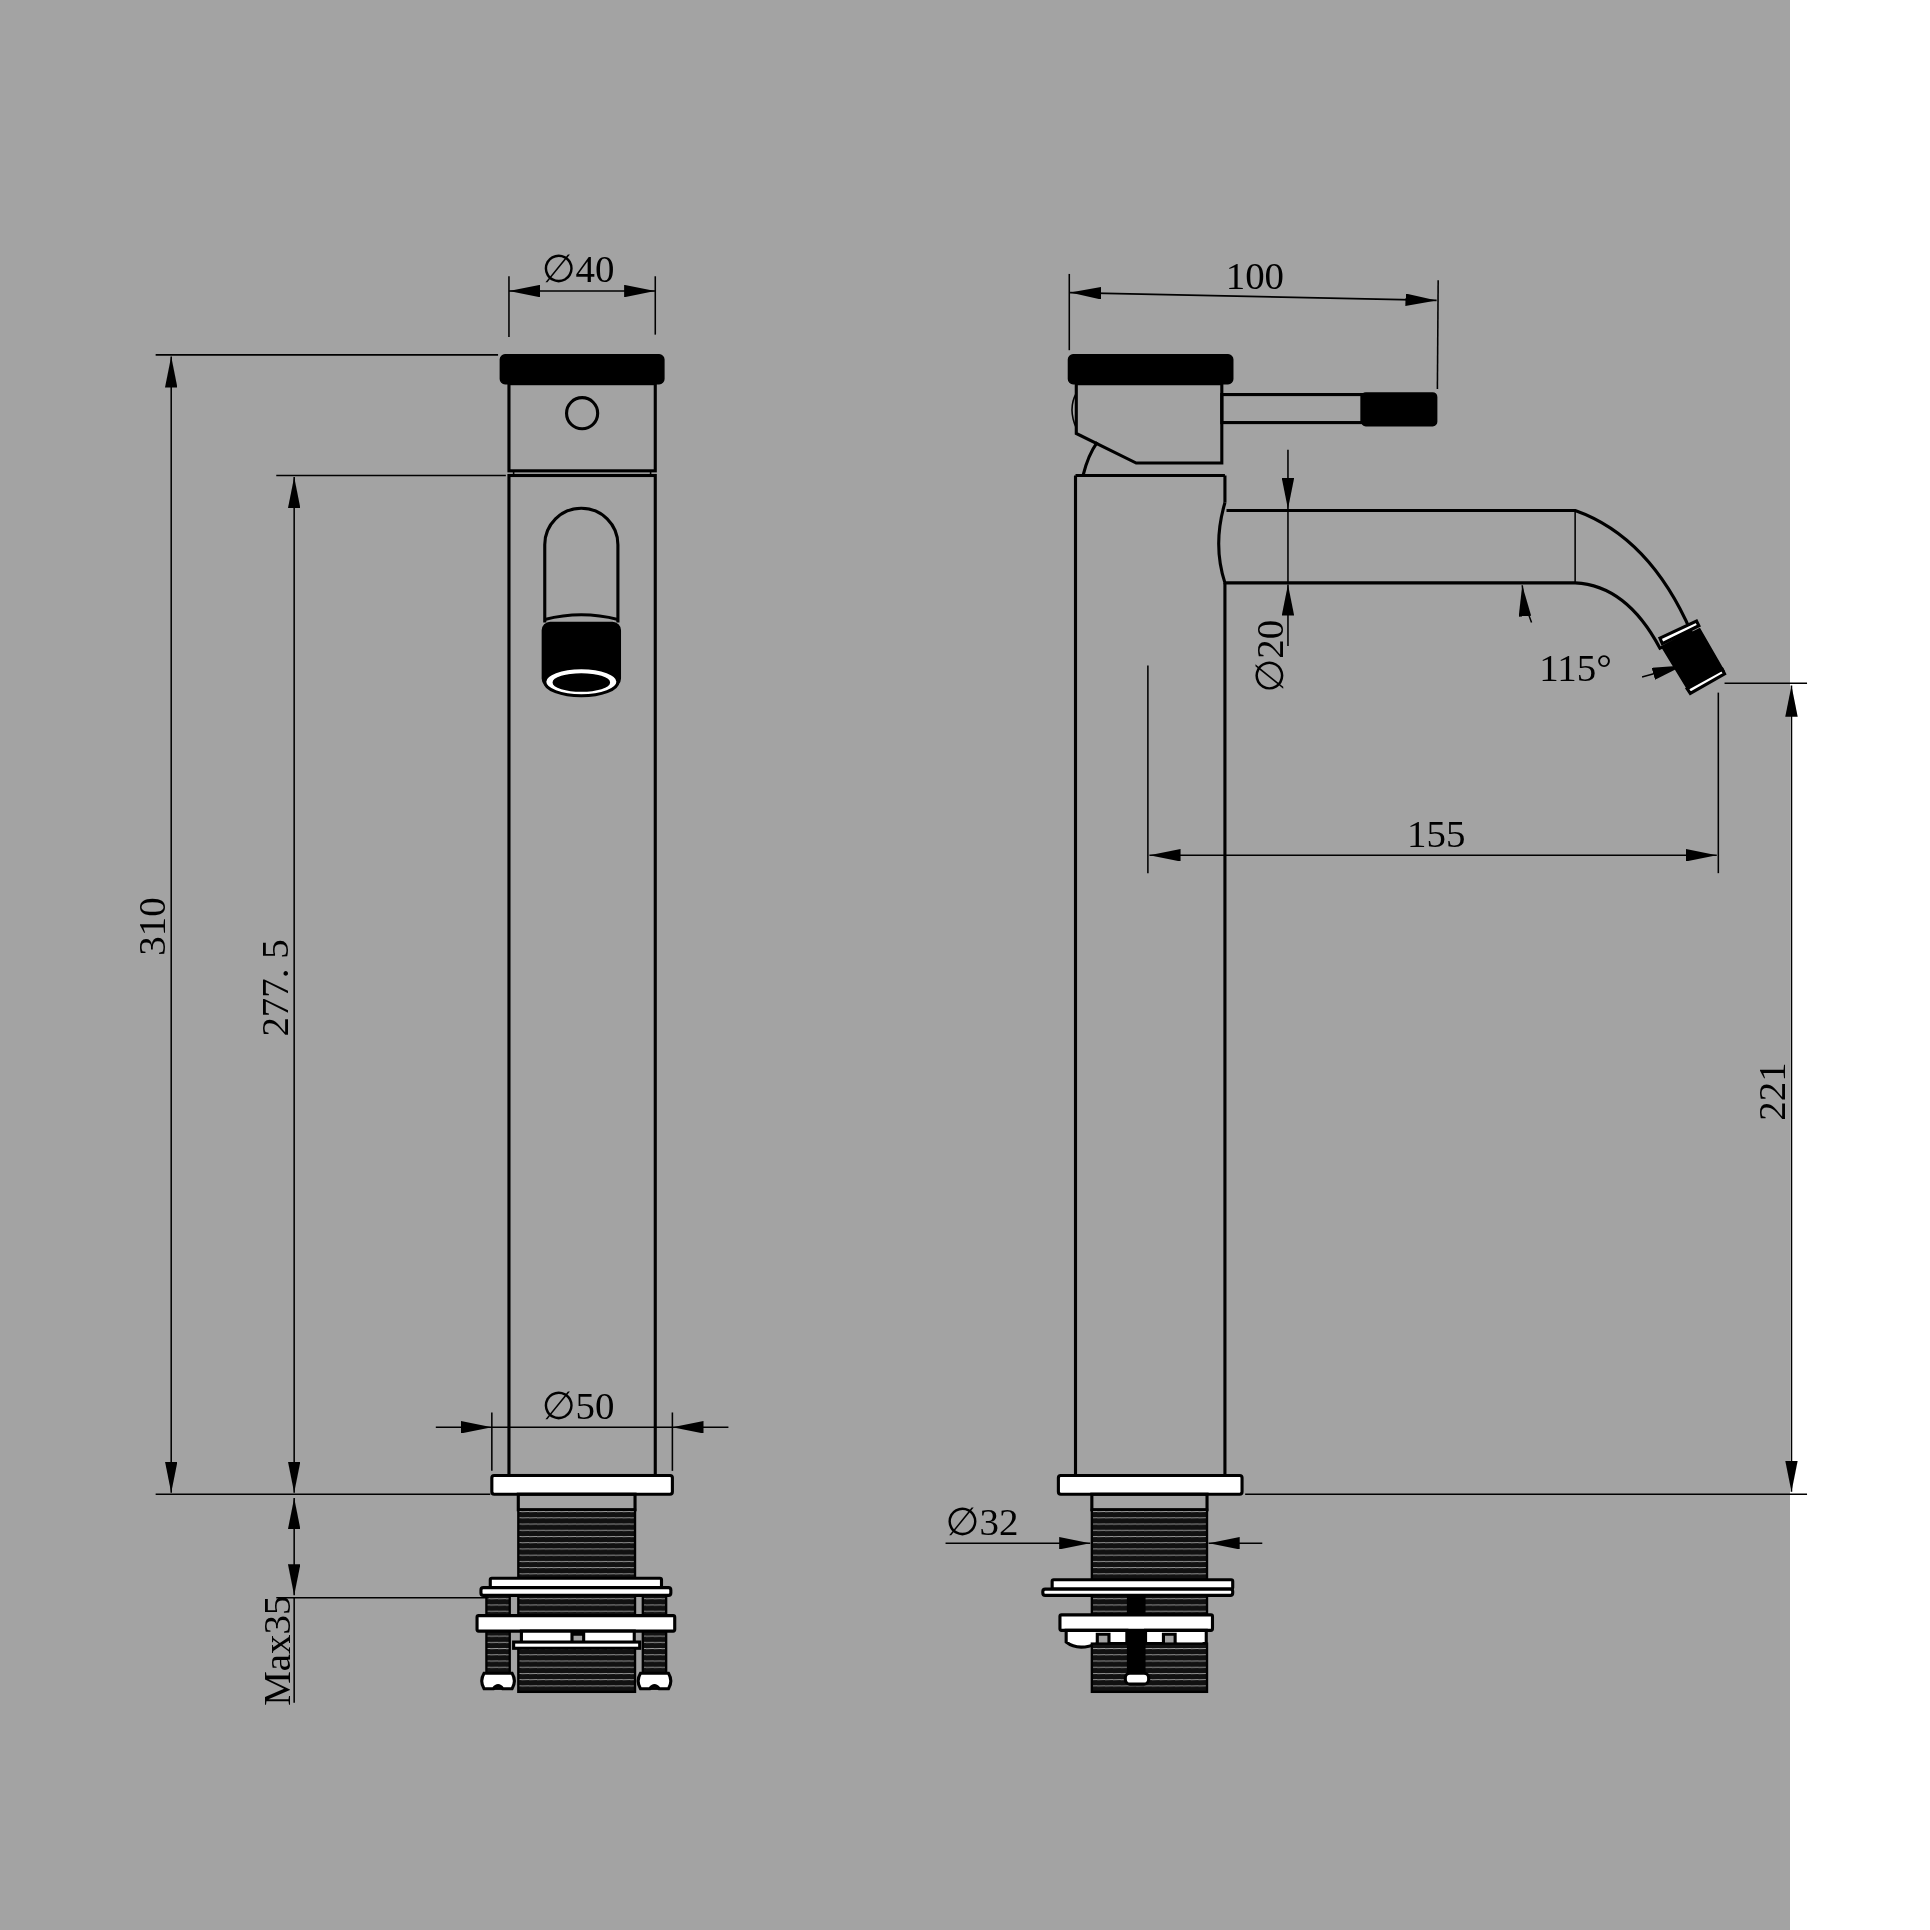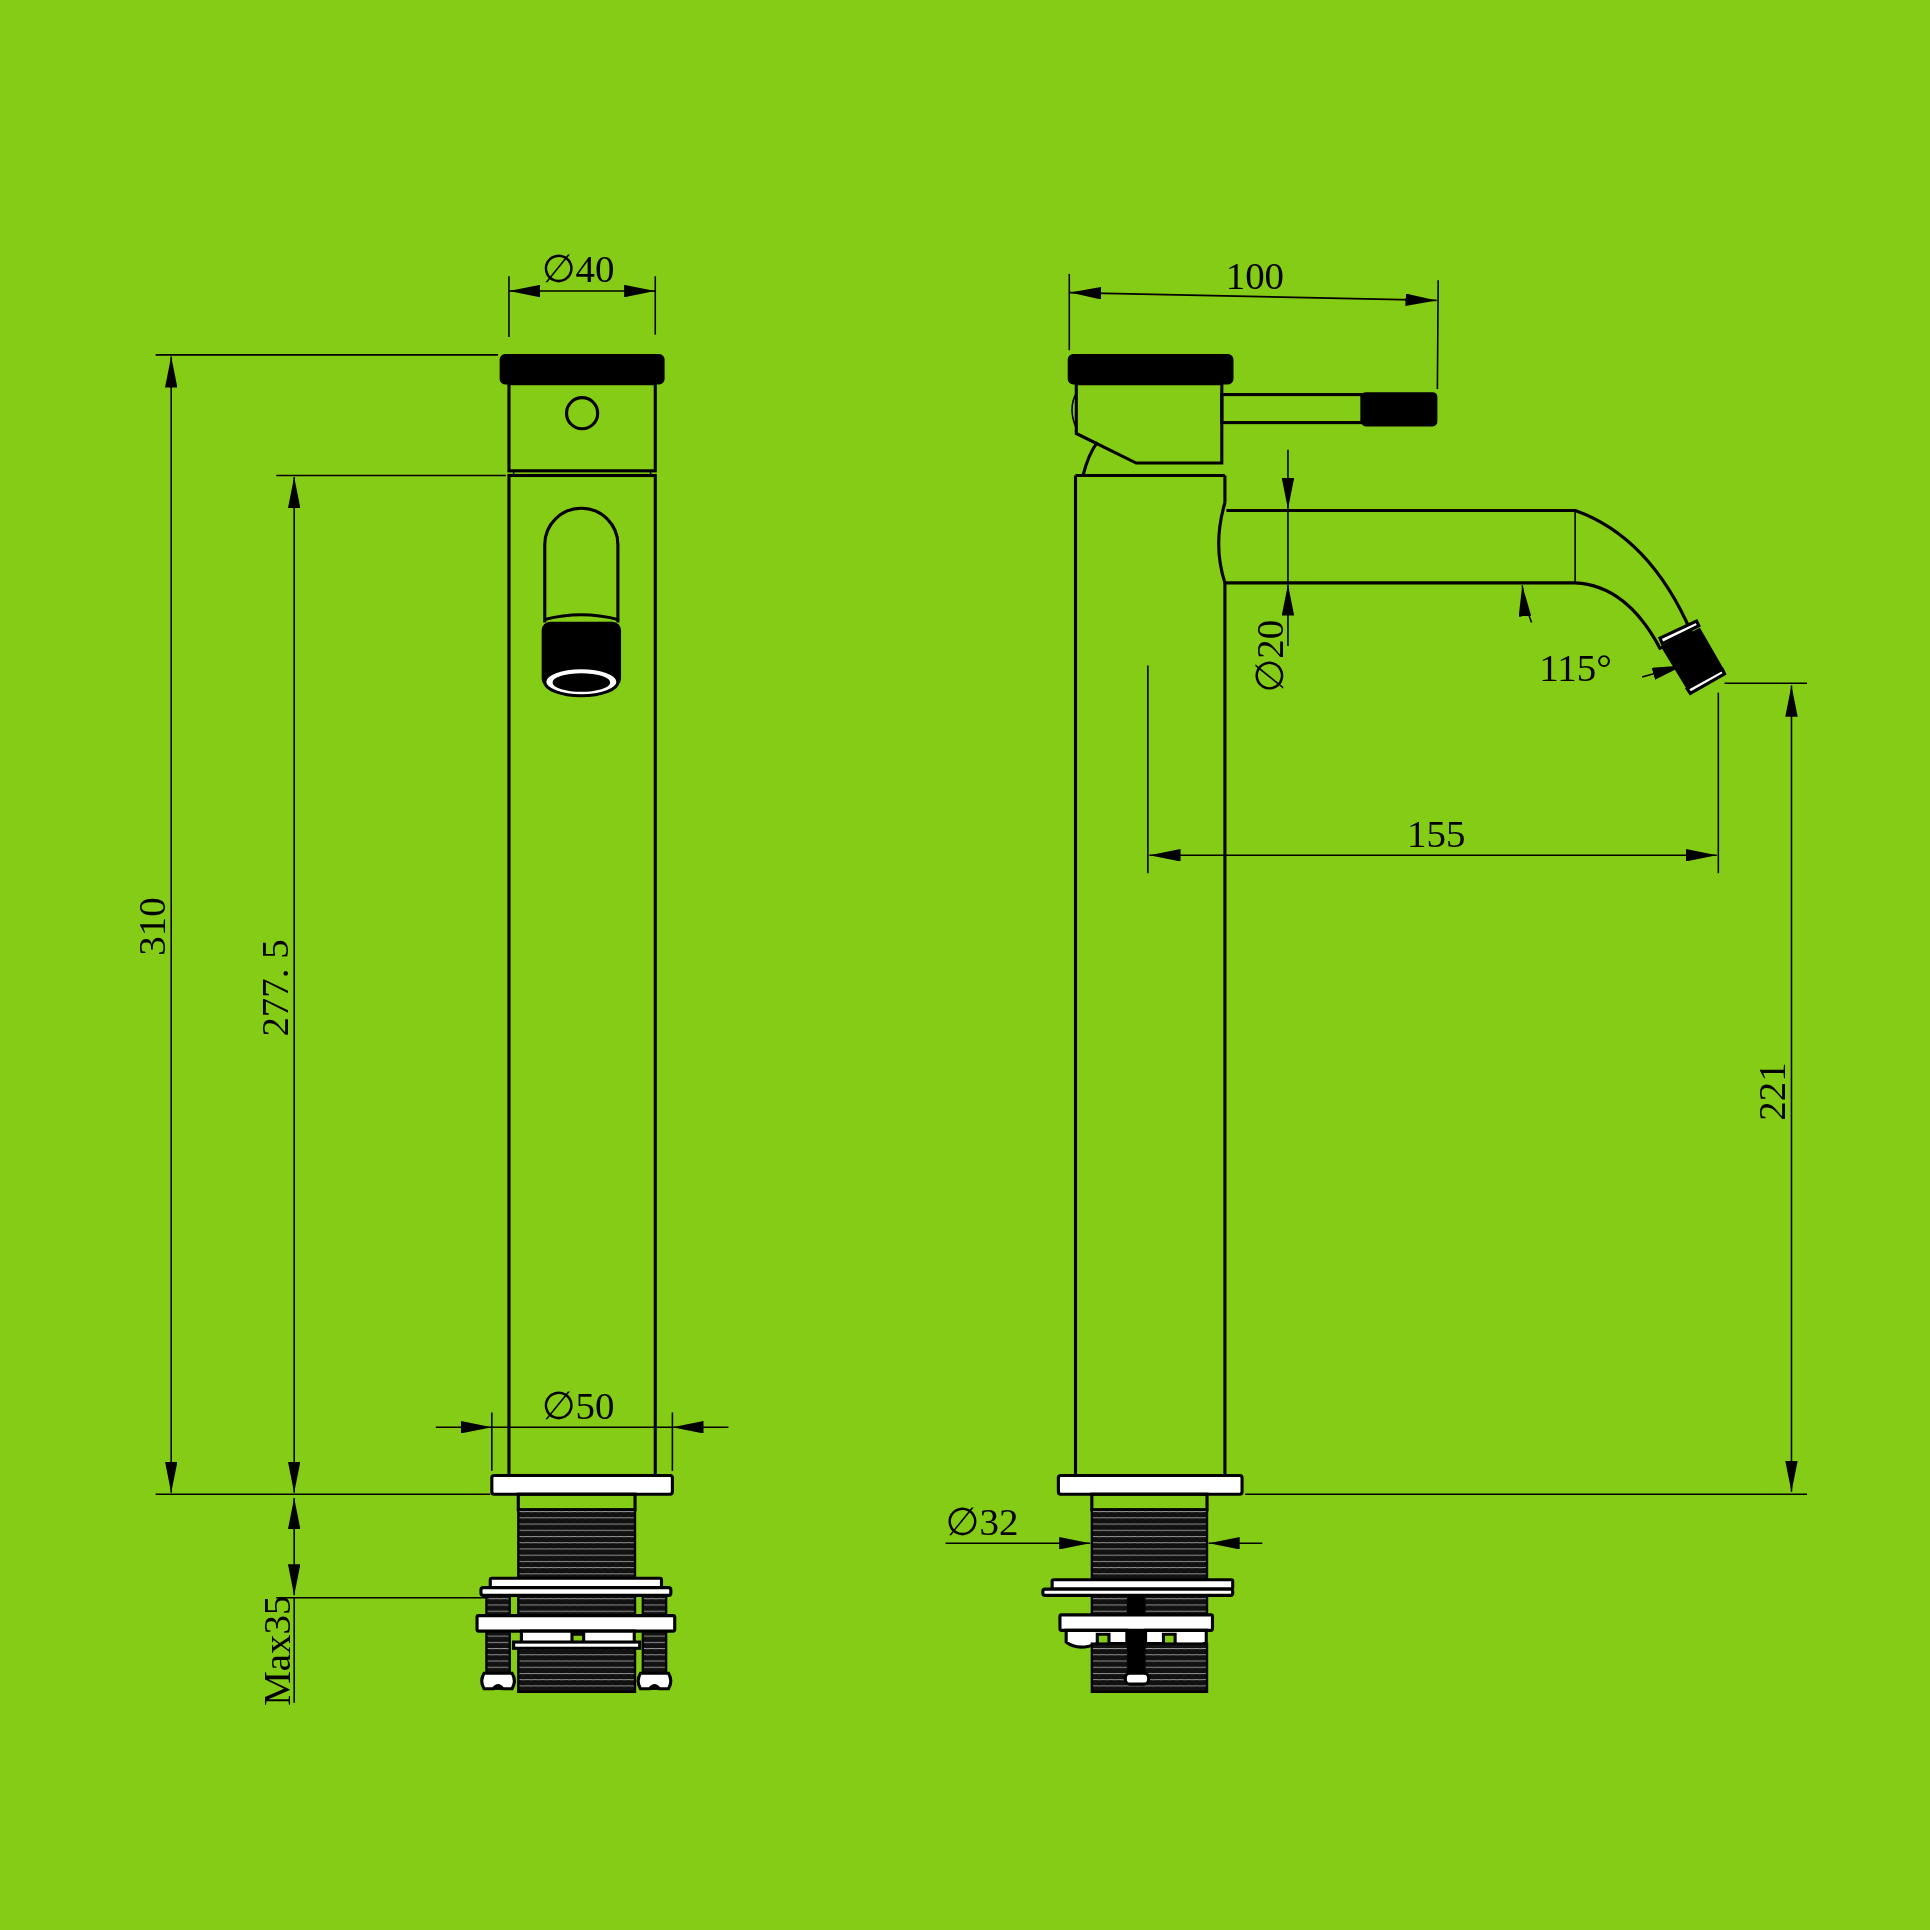--- a/index.html
+++ b/index.html
@@ -1,17 +1,17 @@
 <!DOCTYPE html>
 <html style="font-size:12.5px"><head>
 <meta charset="utf-8">
 <style>
   html, body { margin: 0; padding: 0; background: #ffffff; }
   body { width: 1930px; height: 1930px; overflow: hidden; }
-  .sheet { position: relative; width: 1930px; height: 1930px; background: #84cc16; }
+  .sheet { position: relative; width: 1790px; height: 1930px; background: #a3a3a3; }
   svg { position: absolute; left: 0; top: 0; }
   .ln { stroke: #000; stroke-width: 4; fill: none; }
   .thin { stroke: #000; stroke-width: 2; fill: none; }
   .fill { fill: #000; stroke: #000; stroke-width: 2; }
   .wfill { fill: #fff; stroke: #000; stroke-width: 4; }
   .dimtext { font-family: "Liberation Serif", "DejaVu Serif", serif; font-size: 50px; fill: #000; }
 </style>
 </head>
 <body>
 

